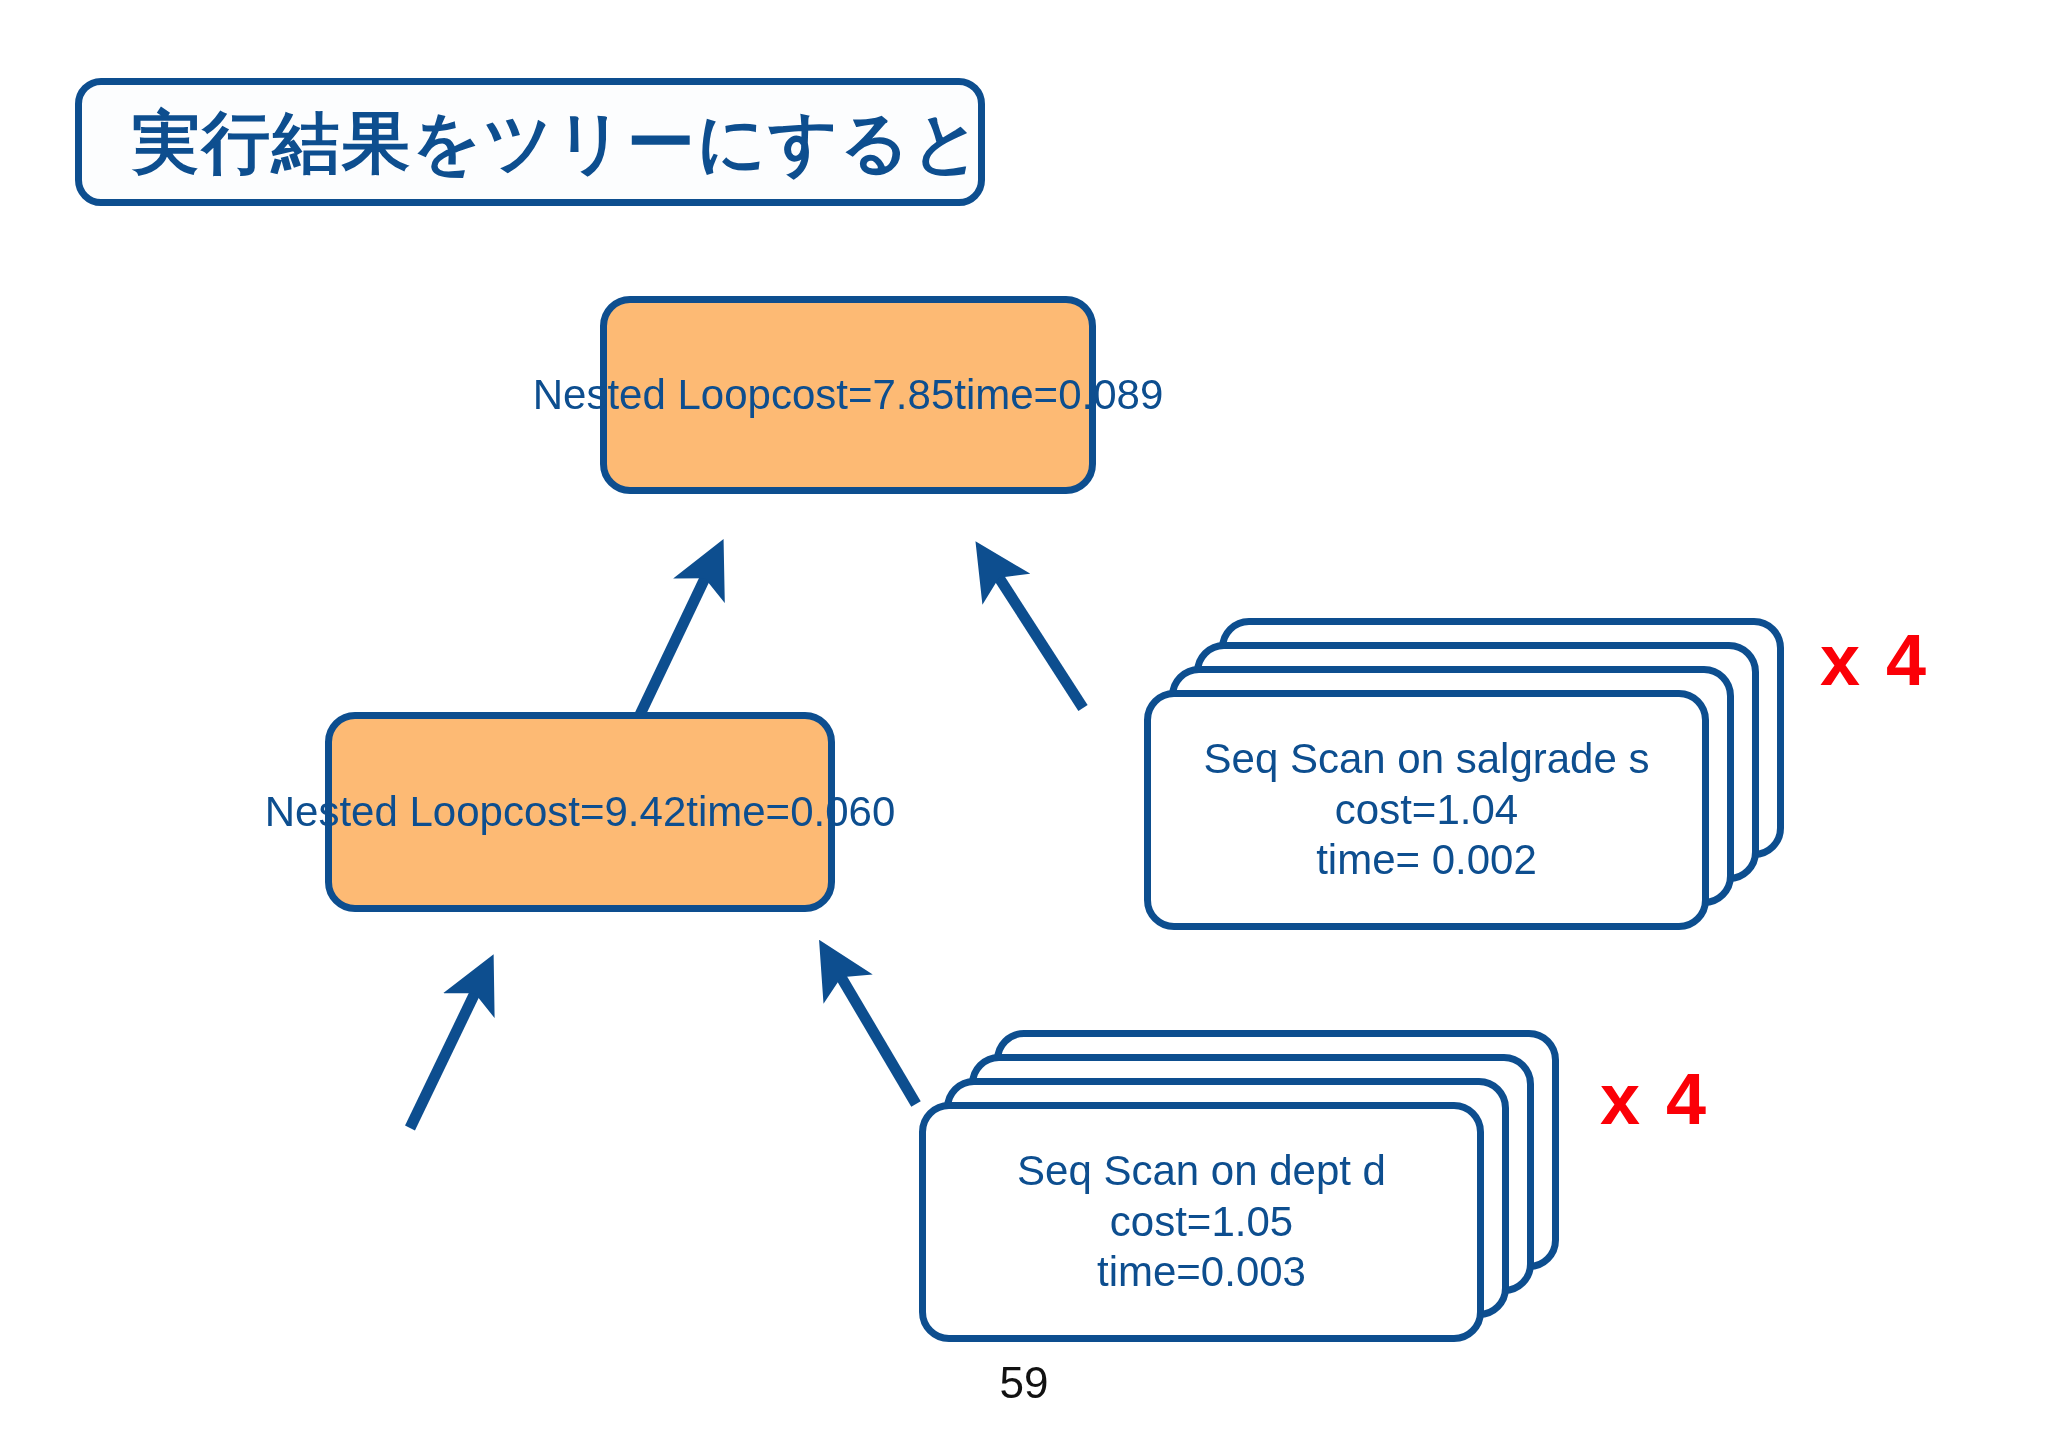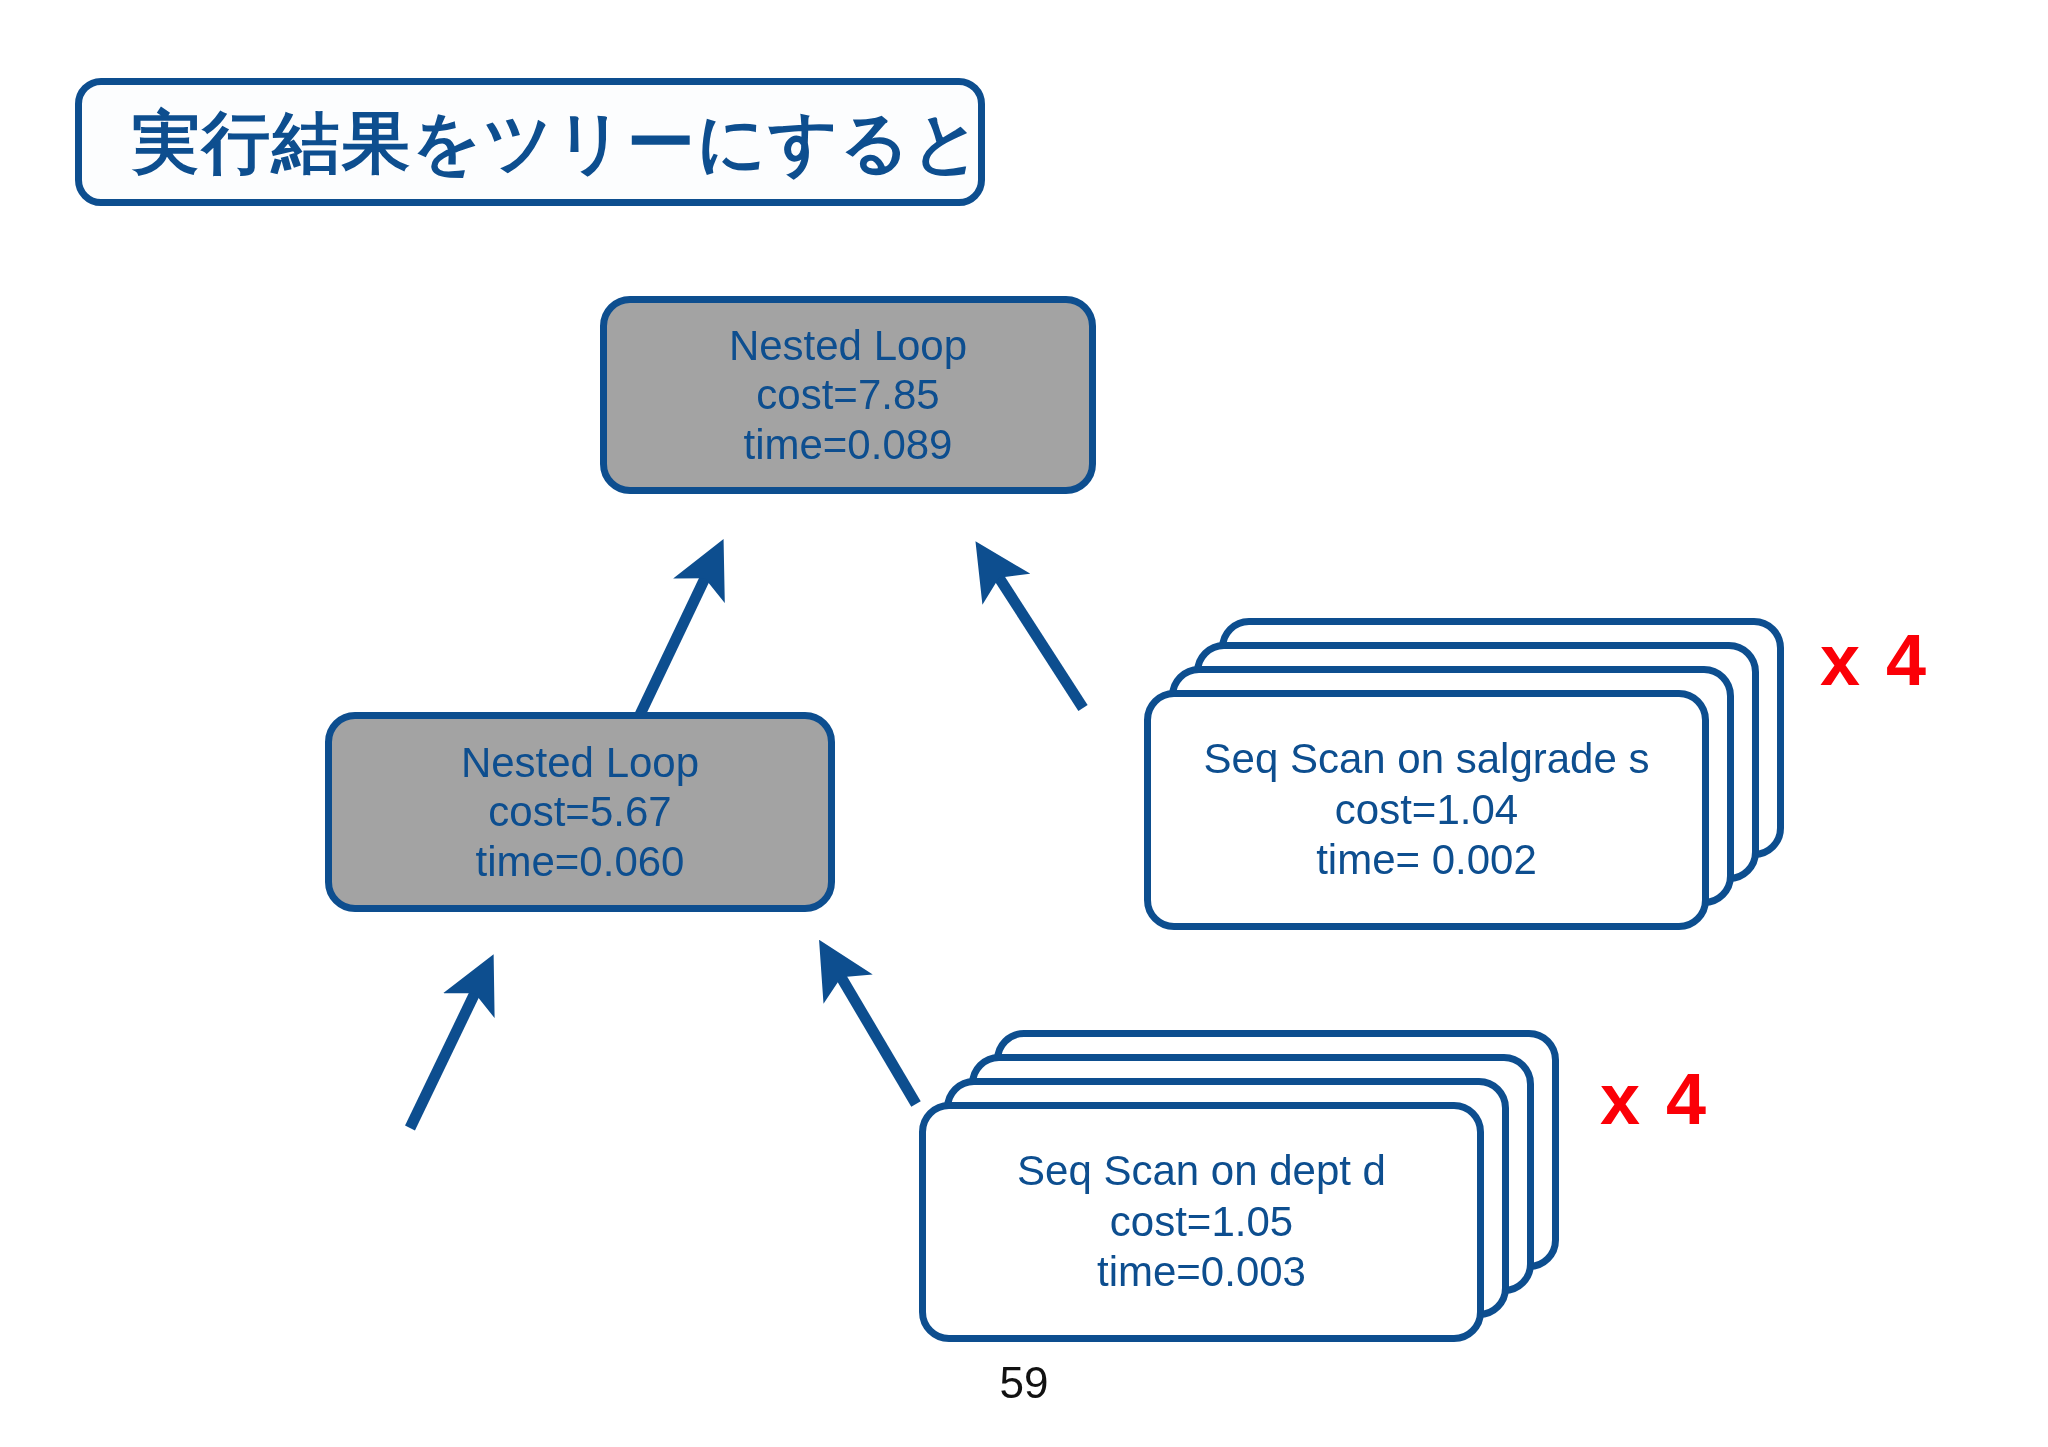--- a/index.html
+++ b/index.html
@@ -40,23 +40,23 @@
     line-height: 1;
     white-space: nowrap;
   }
 
   
   .node {
     position: absolute;
     box-sizing: border-box;
     border: 7px solid #0d4e8f;
     border-radius: 30px;
-    background: #a3a3a3;
+    background: #fdba74;
     display: flex;
-    flex-direction: column;
+    flex-direction: row;
     align-items: center;
     justify-content: center;
     color: #0d4e8f;
     font-size: 42px;
     line-height: 1.18;
     text-align: center;
     z-index: 5;
   }
   .node .ln { display: block; white-space: nowrap; }
 
@@ -143,21 +143,21 @@
   </svg>
 
   <div class="node" style="left:600px; top:296px; width:496px; height:198px;">
     <span class="ln">Nested Loop</span>
     <span class="ln">cost=7.85</span>
     <span class="ln">time=0.089</span>
   </div>
 
   <div class="node" style="left:325px; top:712px; width:510px; height:200px;">
     <span class="ln">Nested Loop</span>
-    <span class="ln">cost=5.67</span>
+    <span class="ln">cost=9.42</span>
     <span class="ln">time=0.060</span>
   </div>
 
   <div class="stack" style="left:1115px; top:618px; width:640px; height:312px;">
     <div class="card" style="left:75px; top:0px; width:565px; height:240px;"></div>
     <div class="card" style="left:50px; top:24px; width:565px; height:240px;"></div>
     <div class="card" style="left:25px; top:48px; width:565px; height:240px;"></div>
     <div class="card front" style="left:0px; top:72px; width:565px; height:240px;">
       <span class="ln">Seq Scan on salgrade s</span>
       <span class="ln">cost=1.04</span>

